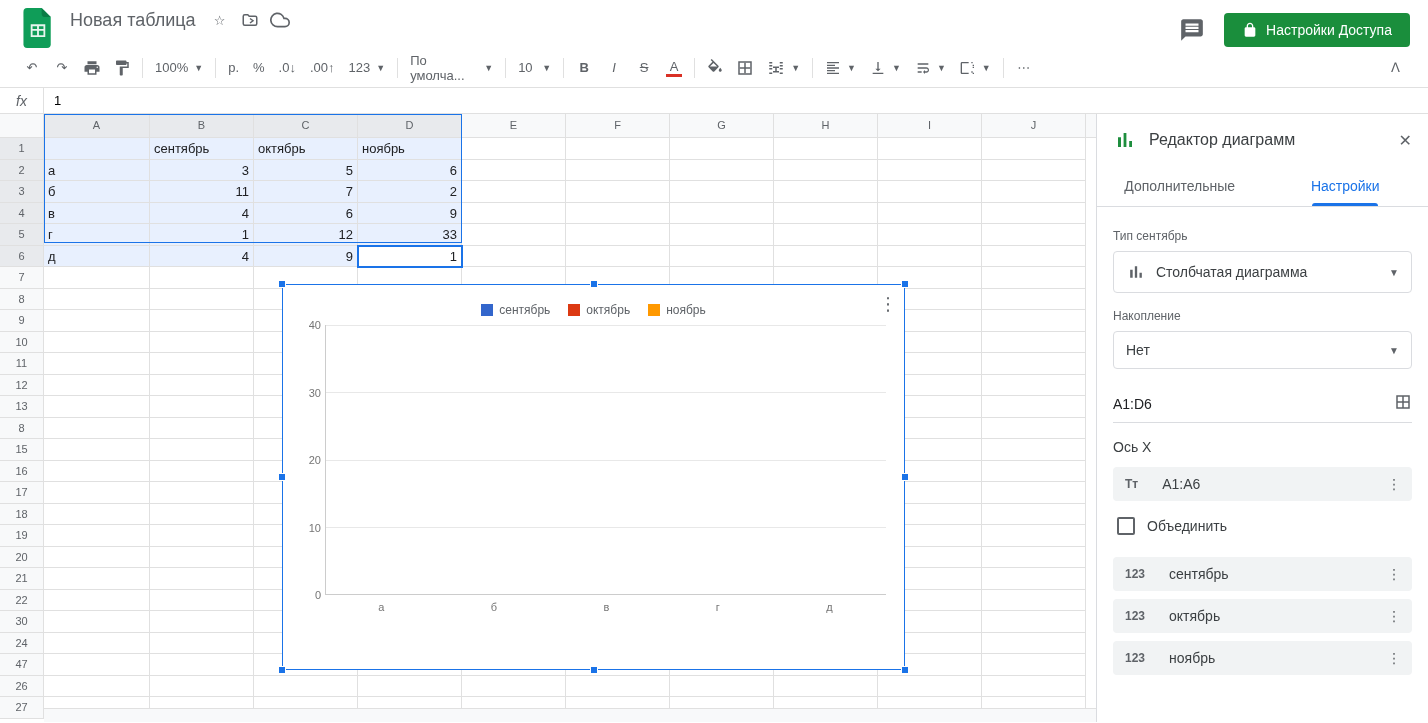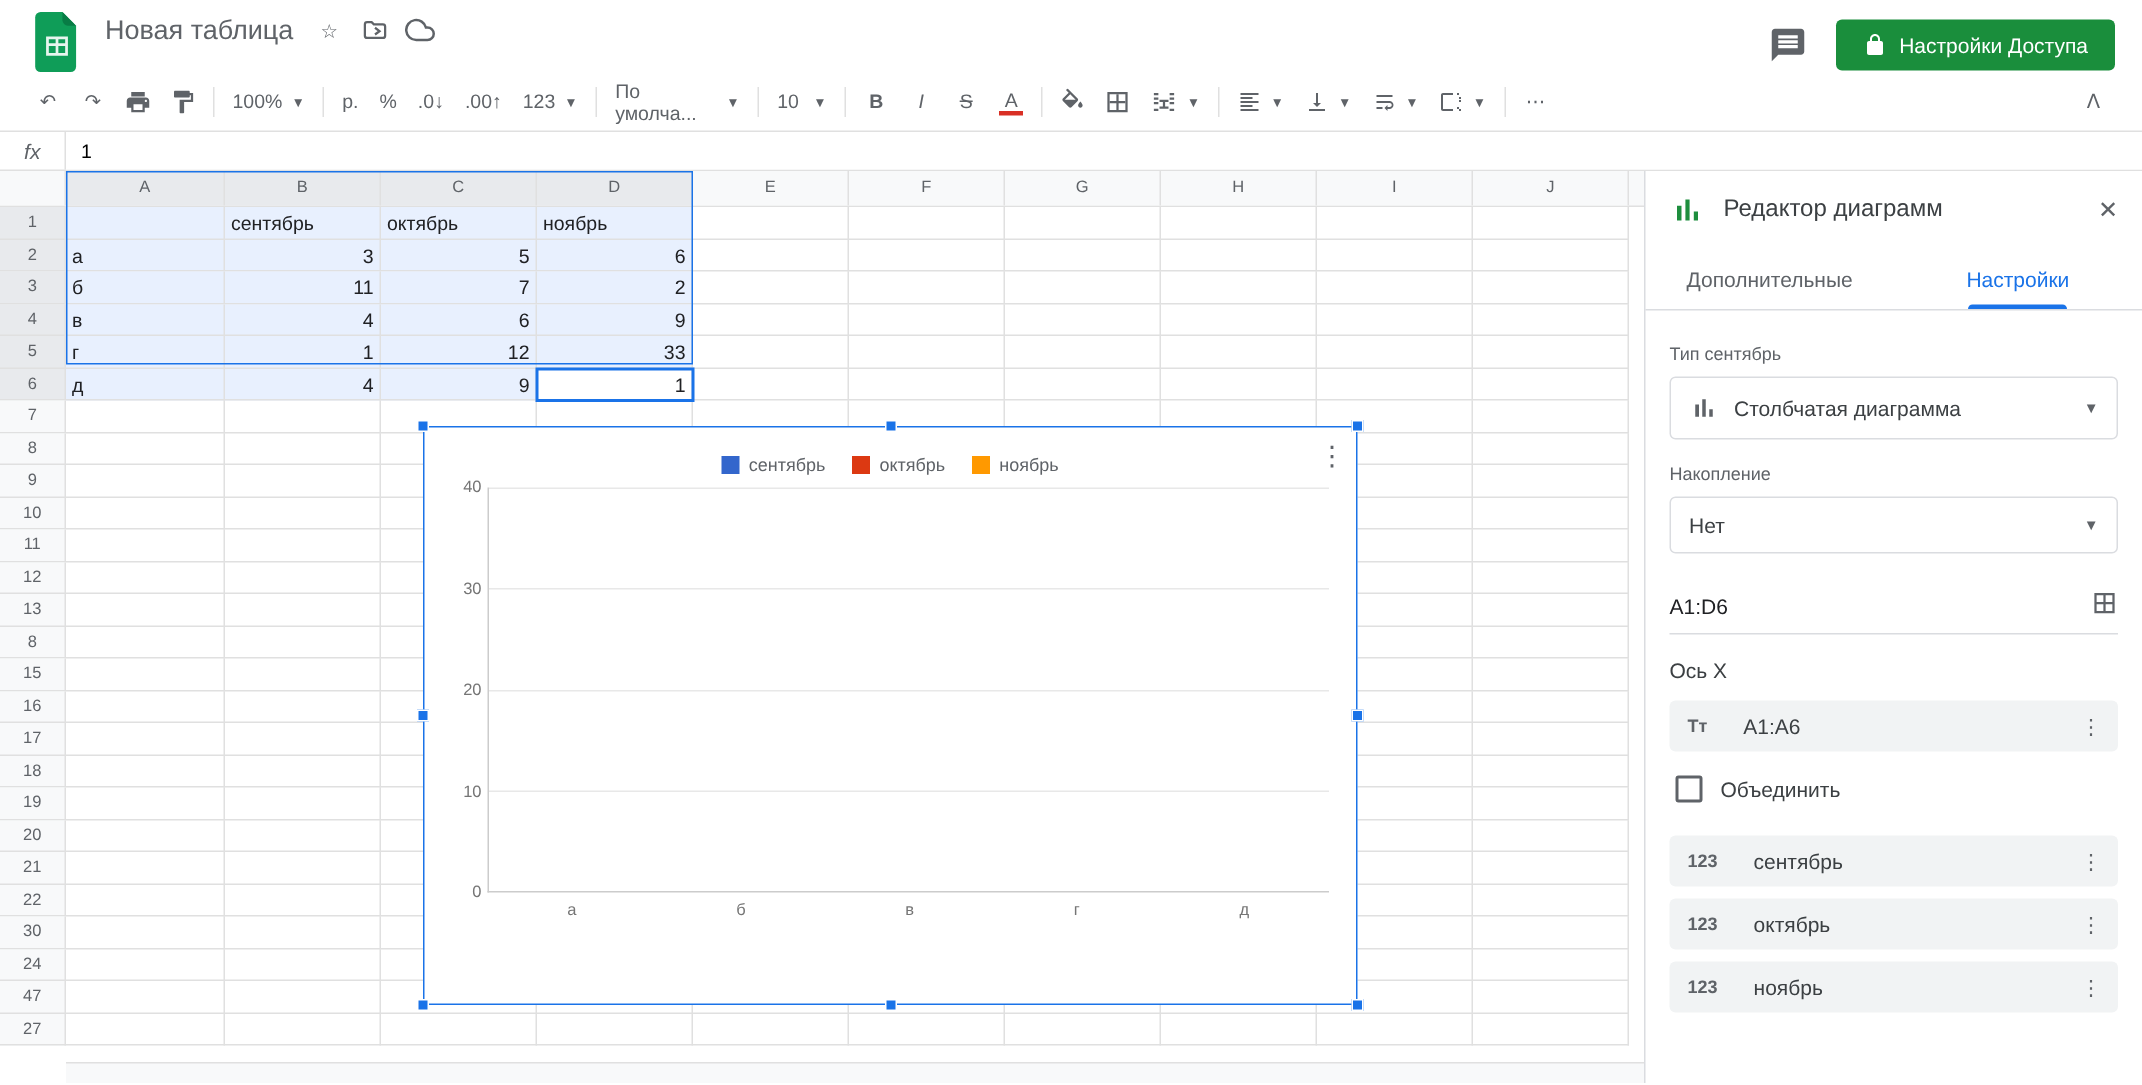--- a/index.html
+++ b/index.html
@@ -563,20 +563,33 @@
           <div class="cell" style="width: 104px;"></div>
           <div class="cell" style="width: 104px;"></div>
           <div class="cell" style="width: 104px;"></div>
           <div class="cell" style="width: 104px;"></div>
           <div class="cell" style="width: 104px;"></div>
           <div class="cell" style="width: 104px;"></div>
           <div class="cell" style="width: 104px;"></div>
           <div class="cell" style="width: 104px;"></div>
         </div>
         <div class="row">
+          <div class="row-h">26</div>
+          <div class="cell" style="width: 106px;"></div>
+          <div class="cell" style="width: 104px;"></div>
+          <div class="cell" style="width: 104px;"></div>
+          <div class="cell" style="width: 104px;"></div>
+          <div class="cell" style="width: 104px;"></div>
+          <div class="cell" style="width: 104px;"></div>
+          <div class="cell" style="width: 104px;"></div>
+          <div class="cell" style="width: 104px;"></div>
+          <div class="cell" style="width: 104px;"></div>
+          <div class="cell" style="width: 104px;"></div>
+        </div>
+        <div class="row">
           <div class="row-h">27</div>
           <div class="cell" style="width: 106px;"></div>
           <div class="cell" style="width: 104px;"></div>
           <div class="cell" style="width: 104px;"></div>
           <div class="cell" style="width: 104px;"></div>
           <div class="cell" style="width: 104px;"></div>
           <div class="cell" style="width: 104px;"></div>
           <div class="cell" style="width: 104px;"></div>
           <div class="cell" style="width: 104px;"></div>
           <div class="cell" style="width: 104px;"></div>

